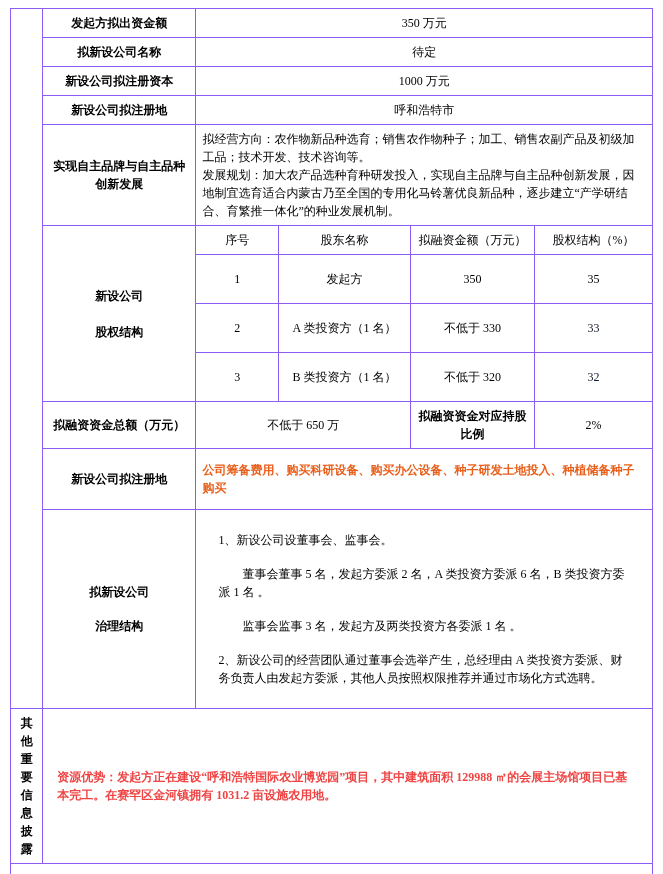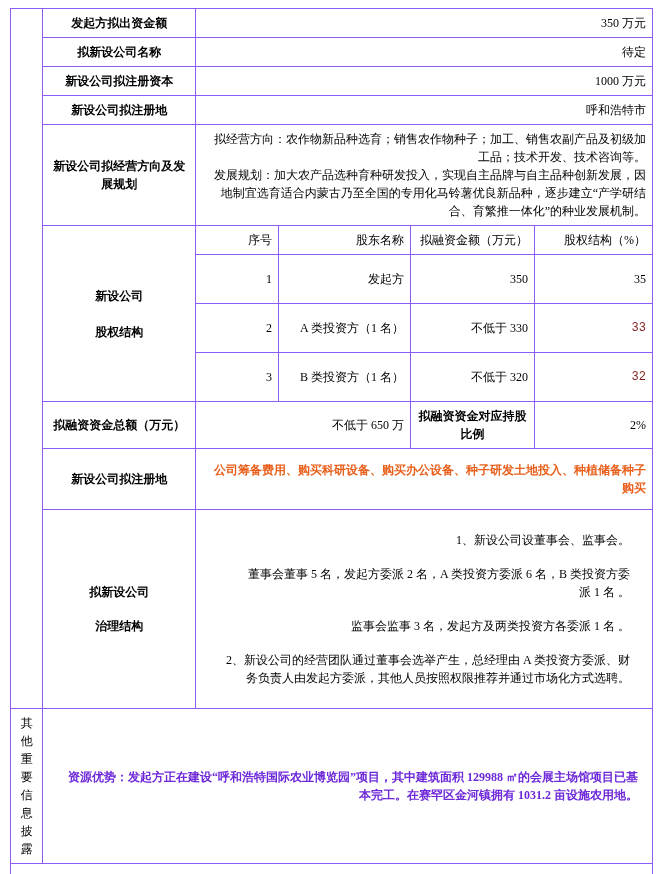--- a/index.html
+++ b/index.html
@@ -26,41 +26,41 @@
     width: 643px;
     table-layout: fixed;
   }
   table.doc td {
     border: 1px solid #8b5cf6;
     padding: 5px 6px;
     vertical-align: middle;
     font-size: 12px;
     line-height: 1.5;
   }
-  .c-center { text-align: right; }
-  .c-left { text-align: right; }
+  .c-center { text-align: left; }
+  .c-left { text-align: left; }
   .label {
     text-align: center;
     font-weight: bold;
     font-size: 12.5px;
   }
   .value-center {
-    text-align: right;
+    text-align: center;
     font-size: 12.5px;
   }
   .small {
     font-size: 11.5px;
   }
   .indent { text-indent: 2em; }
-  .blue { color: #7f1d1d; font-family: Liberation Mono, monospace; }
+  .blue { color: #0f172a; }
   .orange { color: #e8601c; font-weight: bold; }
-  .red { color: #6d28d9; font-weight: bold; }
+  .red { color: #ef4444; font-weight: bold; }
   .vert-label {
     text-align: center;
-    font-weight: normal;
+    font-weight: bold;
     font-size: 12px;
     line-height: 1.25;
     padding: 2px;
     width: 22px;
   }
   .para { margin: 0; }
   .gov p { margin: 16px; }
   .left-rail {
     border-right: 1px solid #000000;
   }
@@ -100,21 +100,21 @@
       <td class="label">新设公司拟注册资本</td>
       <td class="value-center" colspan="4">1000 万元</td>
     </tr>
 
     <tr>
       <td class="label">新设公司拟注册地</td>
       <td class="value-center" colspan="4">呼和浩特市</td>
     </tr>
 
     <tr>
-      <td class="label">新设公司拟经营方向及发展规划</td>
+      <td class="label">实现自主品牌与自主品种创新发展</td>
       <td class="c-left small" colspan="4">
         <p class="para">拟经营方向：农作物新品种选育；销售农作物种子；加工、销售农副产品及初级加工品；技术开发、技术咨询等。</p>
         <p class="para">发展规划：加大农产品选种育种研发投入，实现自主品牌与自主品种创新发展，因地制宜选育适合内蒙古乃至全国的专用化马铃薯优良新品种，逐步建立“产学研结合、育繁推一体化”的种业发展机制。</p>
       </td>
     </tr>
 
     <tr>
       <td class="label" rowspan="4">
         <div>新设公司</div>
         <div style="height:18px"></div>

